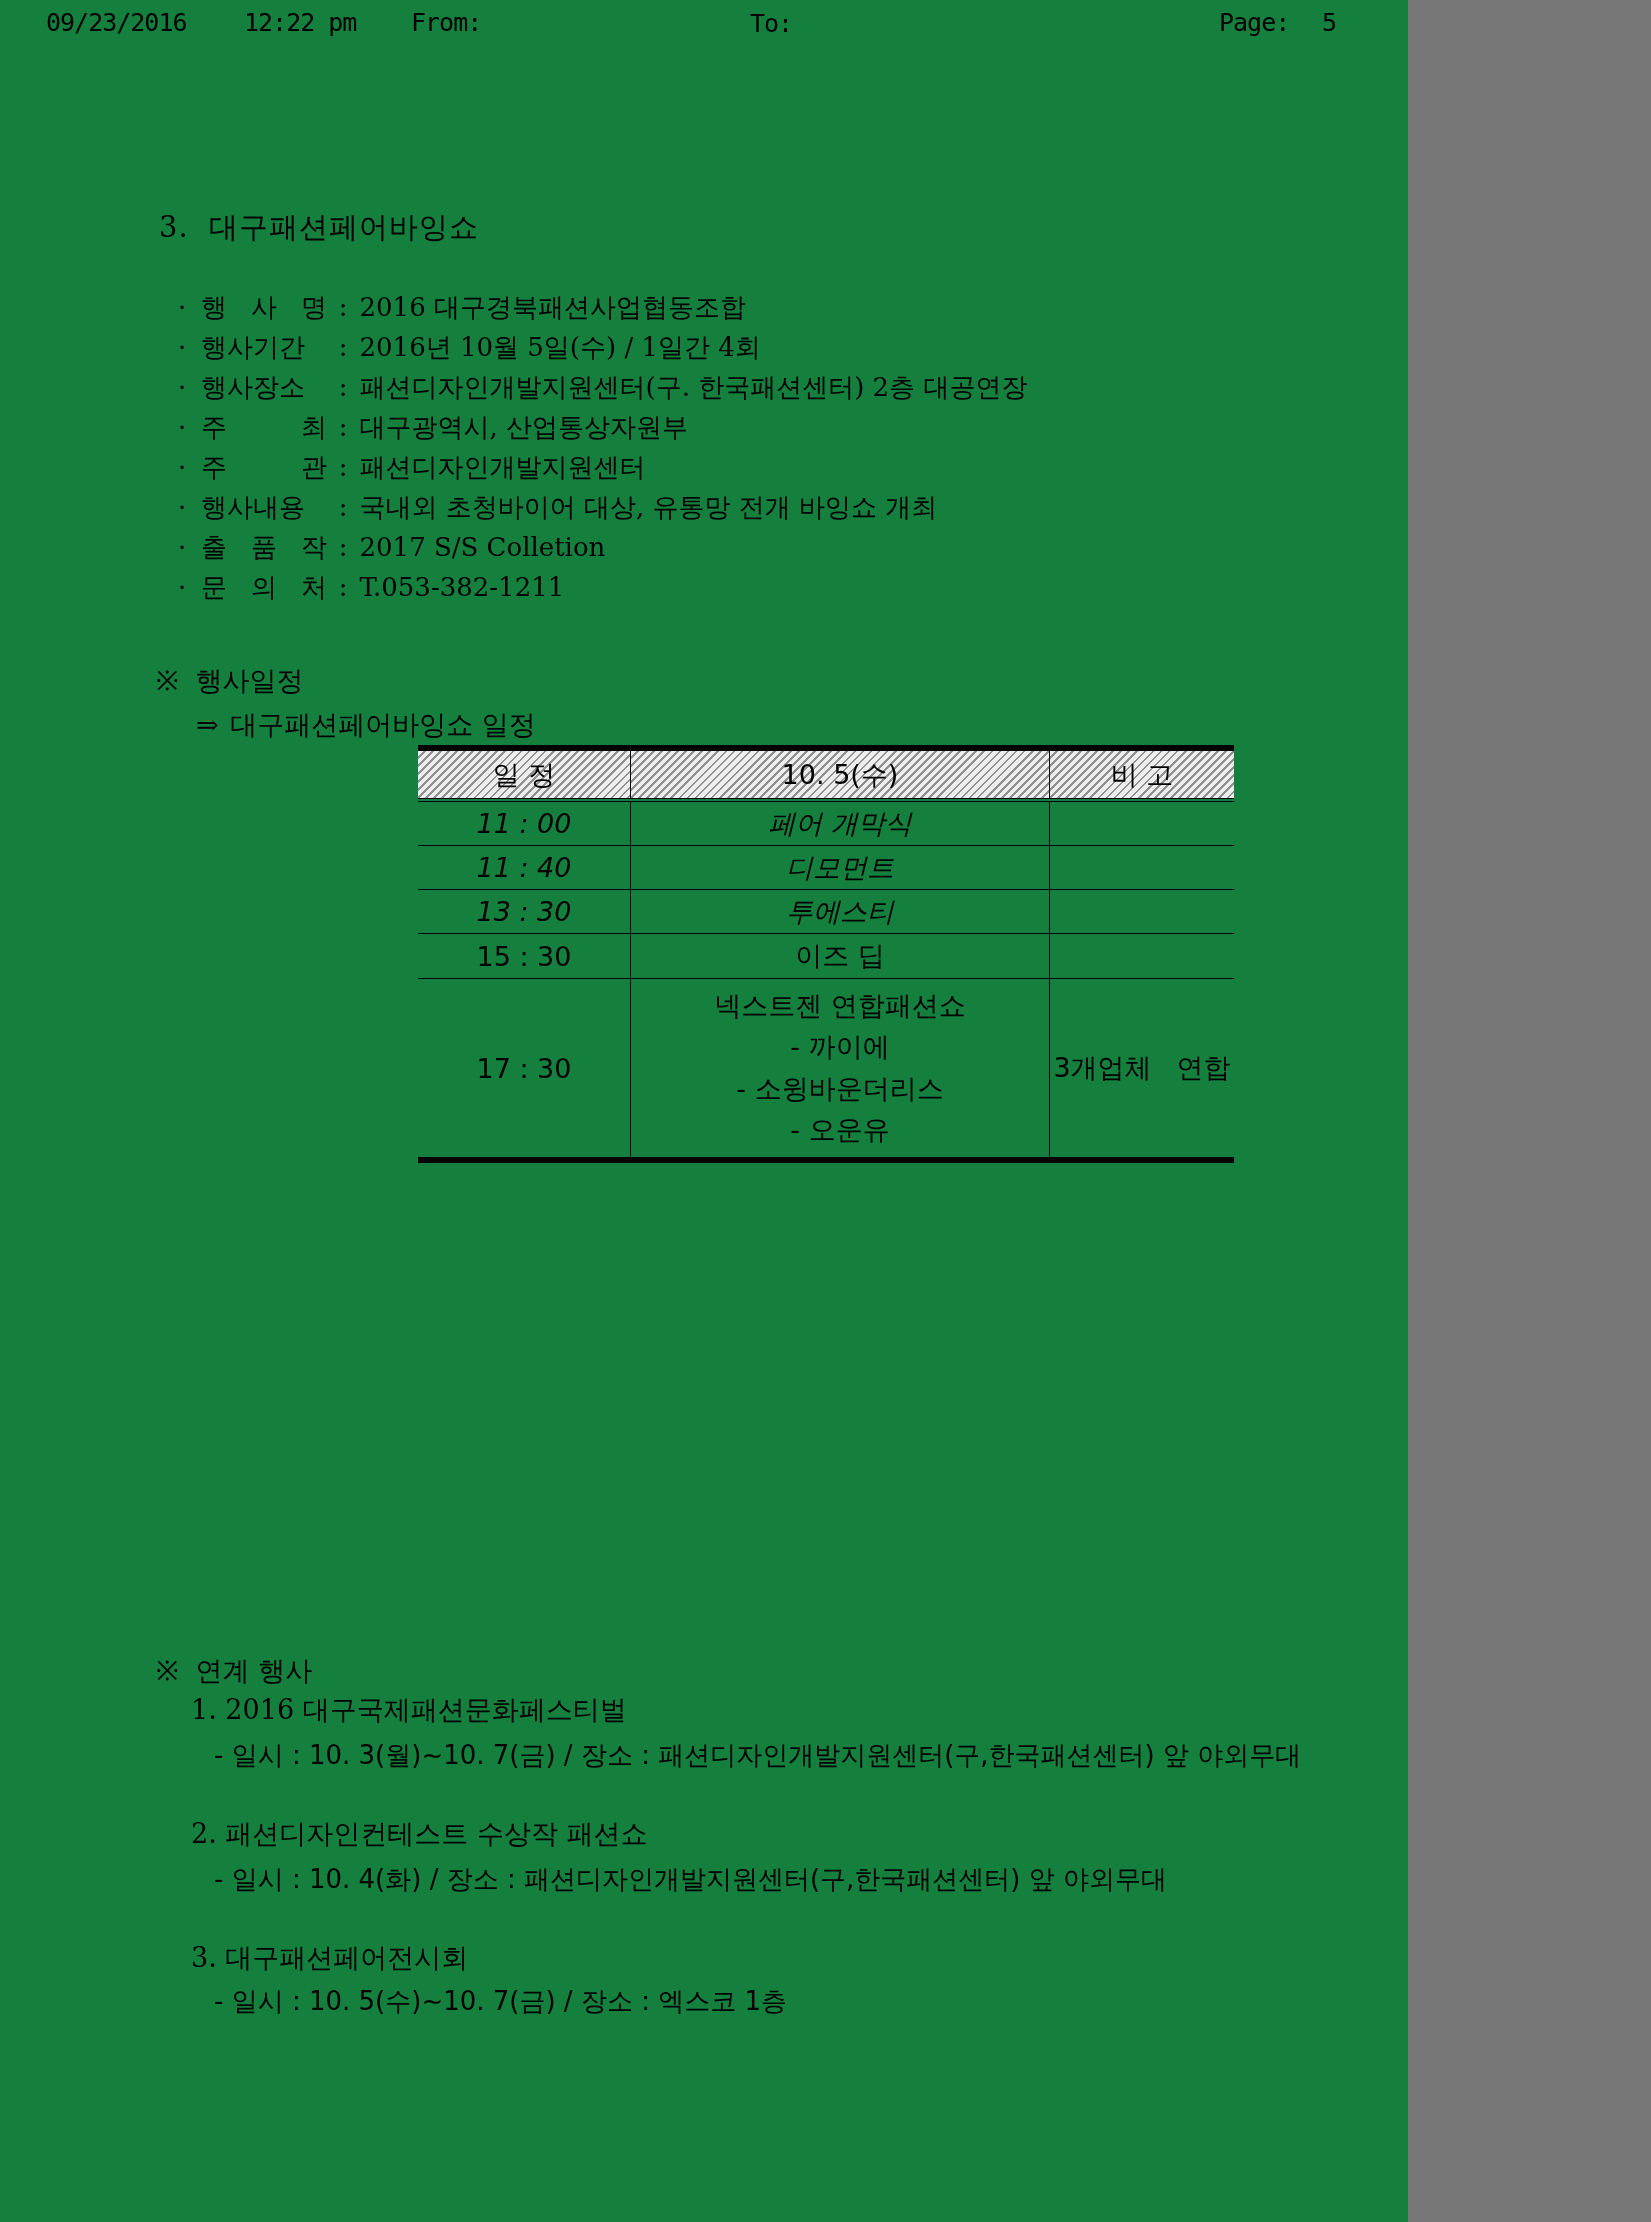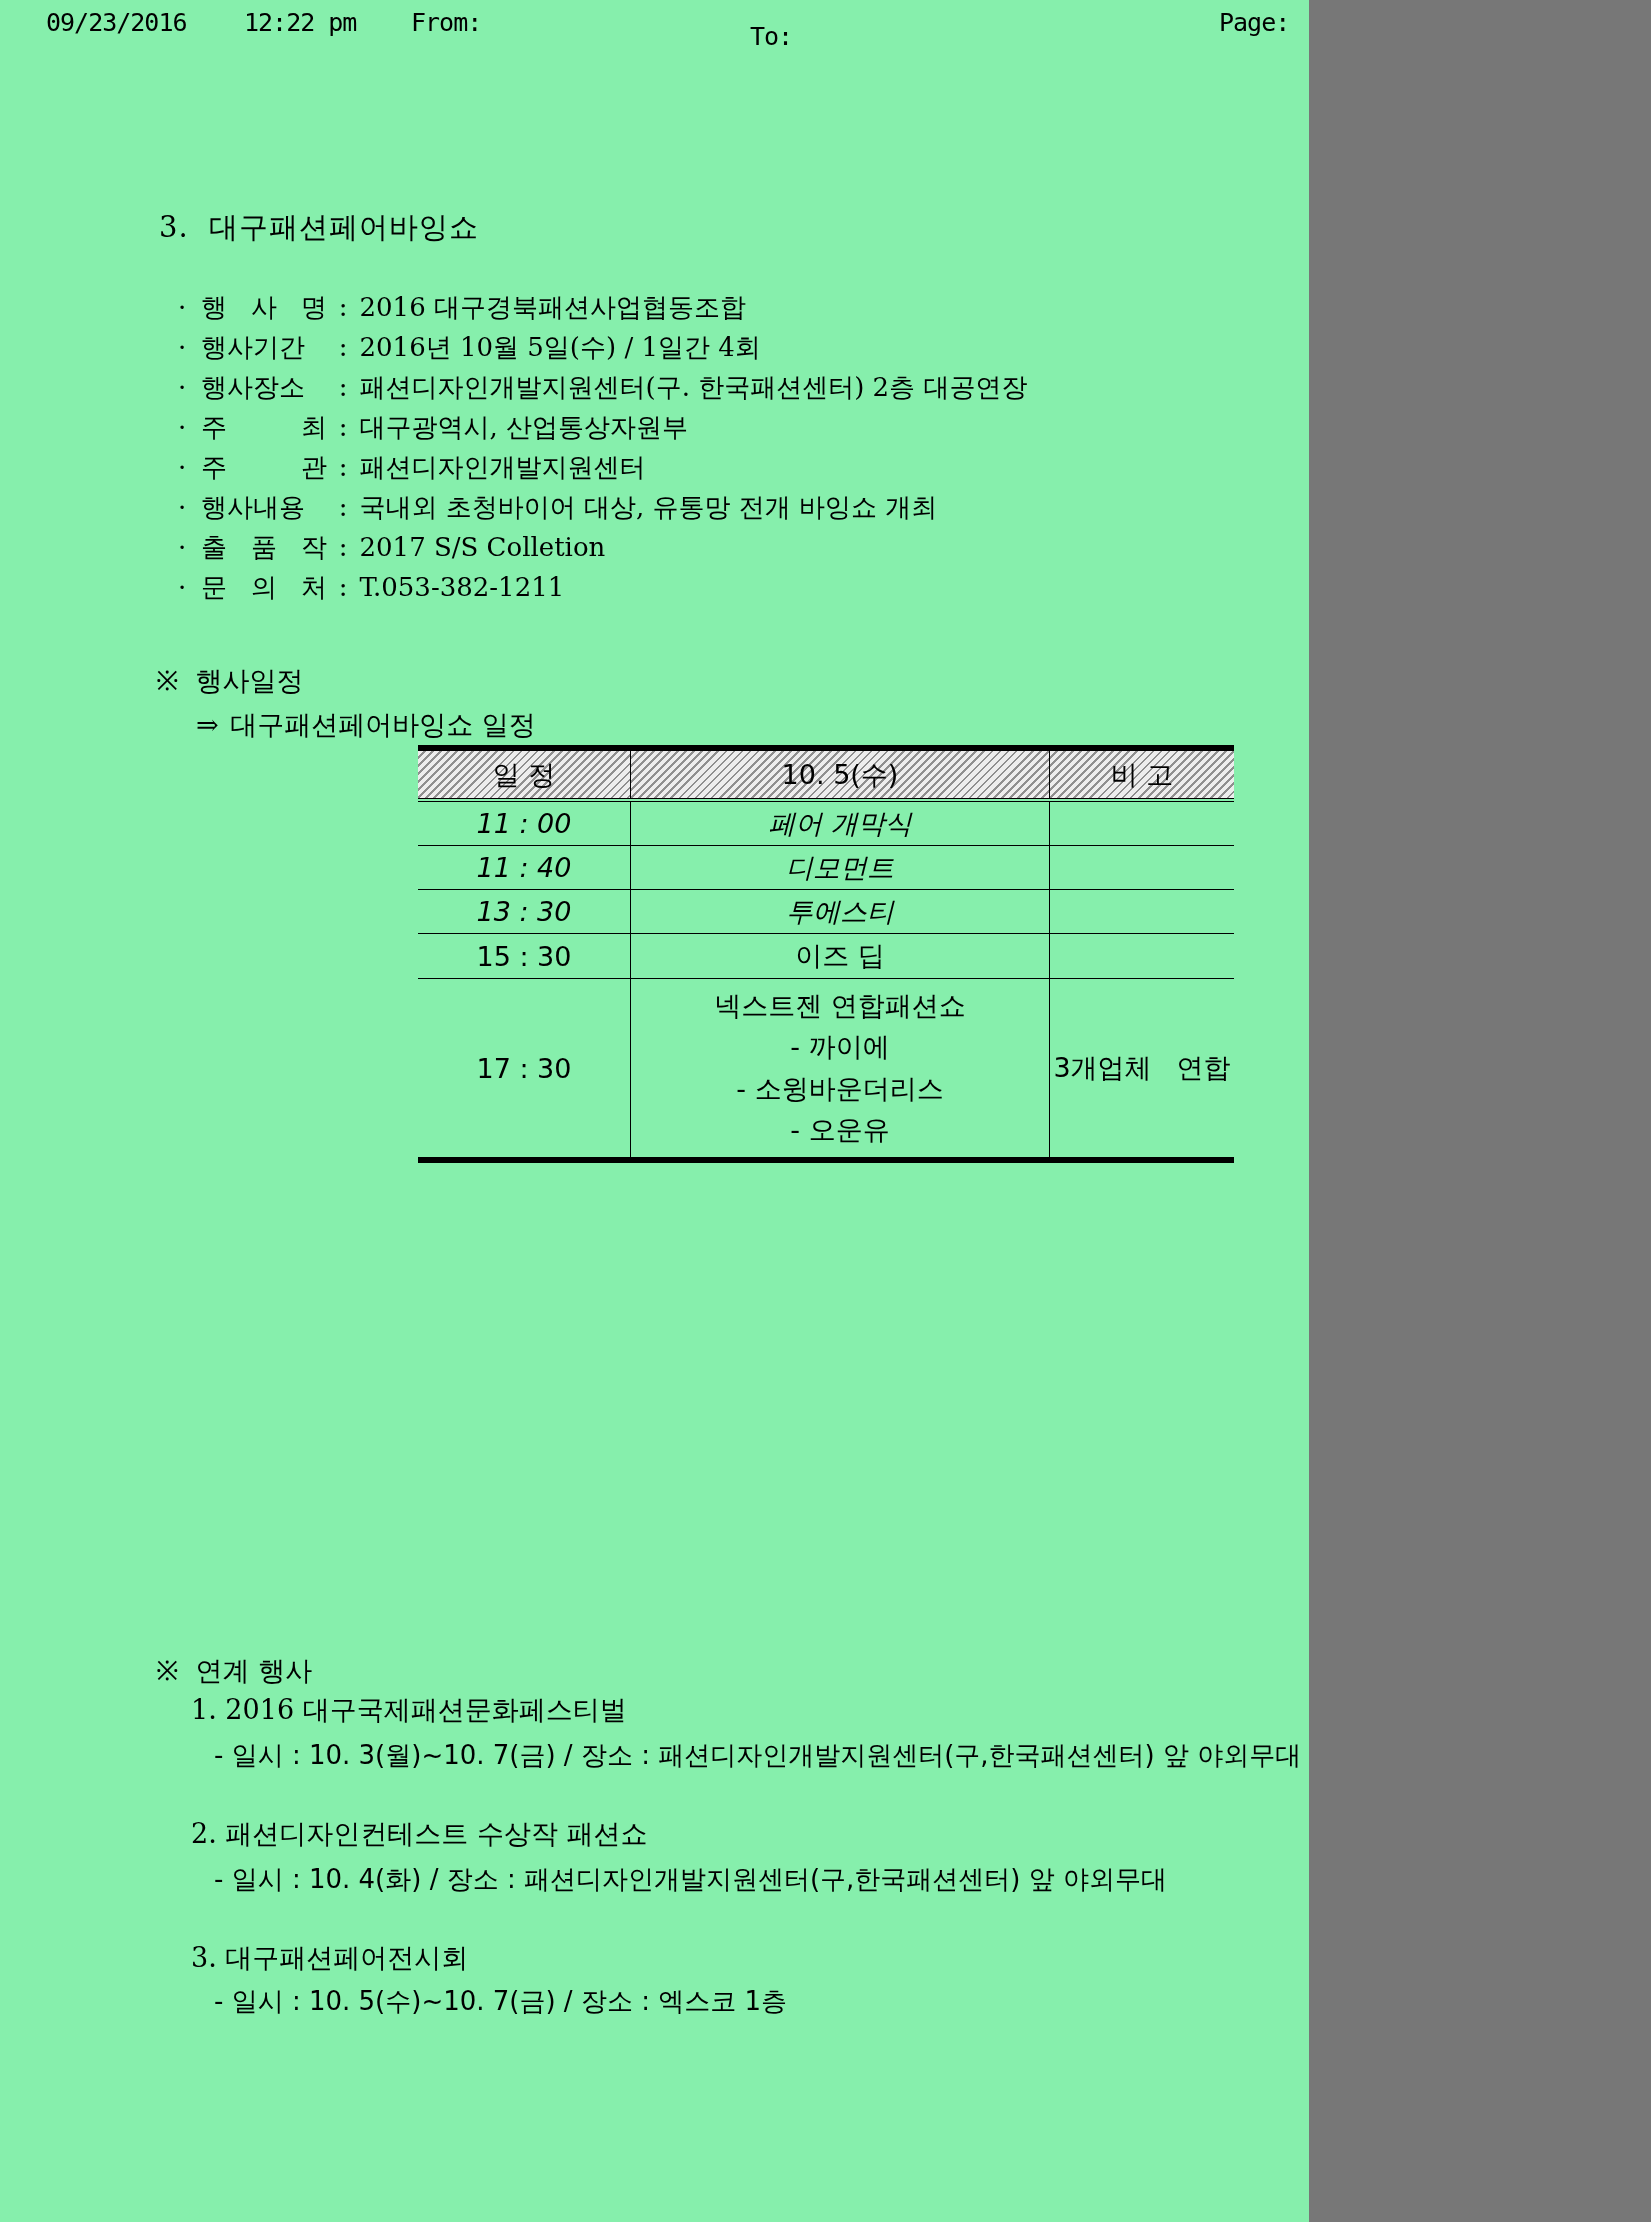--- a/index.html
+++ b/index.html
@@ -1,17 +1,17 @@
 <!DOCTYPE html>
 <html><head>
 <meta charset="utf-8">
 <style>
   html,body{margin:0;padding:0;background:#777;}
   .page{
-    position:relative;width:1309px;height:2222px;background:#86efac;
+    position:relative;width:1408px;height:2222px;background:#15803d;
     color:#000;overflow:hidden;
     font-family:"DejaVu Serif","Liberation Serif",serif;
   }
   .abs{position:absolute;white-space:pre;}
   .mono{font-family:"DejaVu Sans Mono","Liberation Mono",monospace;font-size:25px;letter-spacing:-1px;}
   .serif{font-family:"DejaVu Serif","Liberation Serif",serif;}
   .sans{font-family:"DejaVu Sans","Liberation Sans",sans-serif;}
 
   
   .sec-title{font-size:29px;letter-spacing:1px;}
@@ -53,21 +53,21 @@
 </style>
 </head>
 <body>
 
 <div class="page">
 
   <div>
     <span class="abs mono" style="left:46px;top:7.6px">09/23/2016</span>
     <span class="abs mono" style="left:244px;top:7.6px">12:22 pm</span>
     <span class="abs mono" style="left:411px;top:7.6px">From:</span>
-    <span class="abs mono" style="left:750px;top:22px">To:</span>
+    <span class="abs mono" style="left:750px;top:9px">To:</span>
     <span class="abs mono" style="left:1219px;top:7.6px">Page:</span>
     <span class="abs mono" style="left:1322px;top:7.6px">5</span>
   </div>
 
   <div class="abs serif sec-title" style="left:159px;top:208px">3.  대구패션페어바잉쇼</div>
 
   <div class="bullets serif">
     <div class="bullet-line">
       <span class="bullet">·</span>
       <span class="blabel">행 사 명</span>

